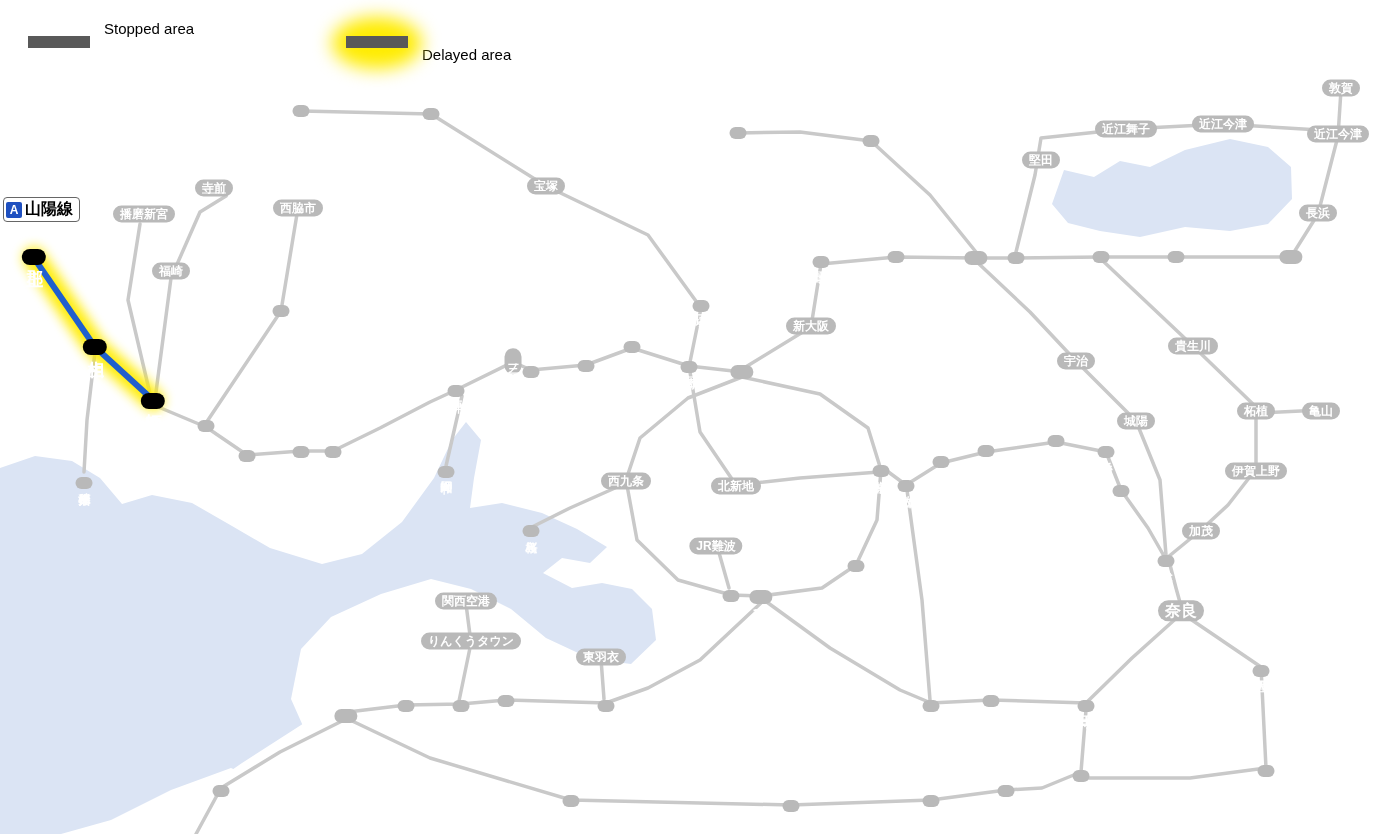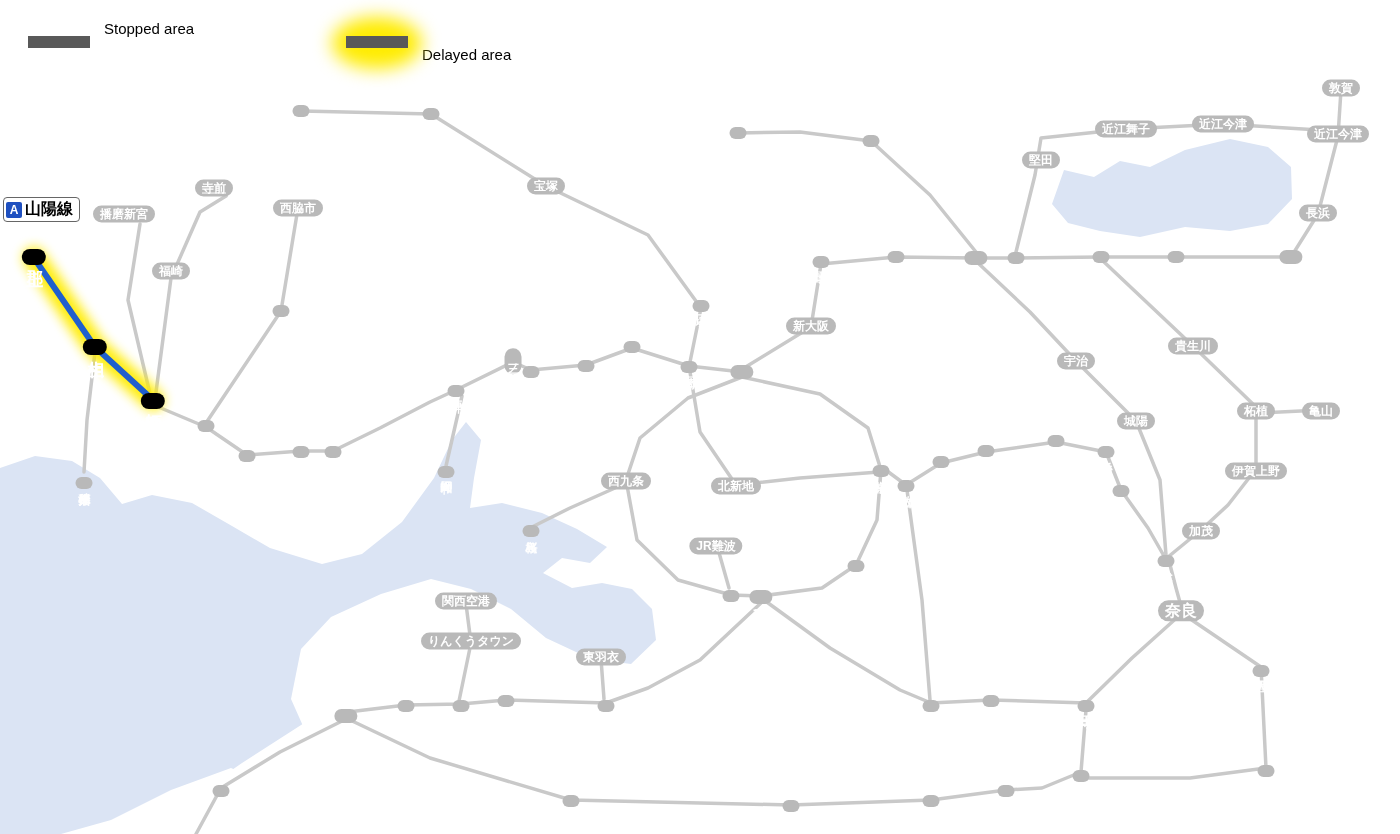--- a/index.html
+++ b/index.html
@@ -90,21 +90,21 @@
       <div class="station v" style="left: 431px; top: 114px;">新三田</div>
       <div class="station v" style="left: 738px; top: 133px;">園部</div>
       <div class="station v" style="left: 871px; top: 141px;">亀岡</div>
       <div class="station h" style="left: 1041px; top: 132px; margin-top: 28px;">堅田</div>
       <div class="station h" style="left: 1126px; top: 129px;">近江舞子</div>
       <div class="station h" style="left: 1223px; top: 124px;">近江今津</div>
       <div class="station h" style="left: 1341px; top: 88px;">敦賀</div>
       <div class="station h" style="left: 1338px; top: 134px;">近江今津</div>
       <div class="station h" style="left: 1318px; top: 213px;">長浜</div>
       <div class="station h" style="left: 214px; top: 188px; text-decoration: underline;">寺前</div>
-      <div class="station h" style="left: 124px; top: 214px;">播磨新宮</div>
+      <div class="station h" style="left: 144px; top: 214px;">播磨新宮</div>
       <div class="station h" style="left: 298px; top: 208px;">西脇市</div>
       <div class="station h" style="left: 546px; top: 186px;">宝塚</div>
       <div class="station h" style="left: 171px; top: 271px;">福崎</div>
       <div class="station v" style="left: 281px; top: 311px;">厄神</div>
       <div class="station v" style="left: 701px; top: 306px;">塚口</div>
       <div class="station v" style="left: 821px; top: 262px;">吹田</div>
       <div class="station v" style="left: 896px; top: 257px;">高槻</div>
       <div class="station v big" style="left: 976px; top: 258px;">京都</div>
       <div class="station v" style="left: 1016px; top: 258px;">山科</div>
       <div class="station v" style="left: 1101px; top: 257px;">草津</div>

